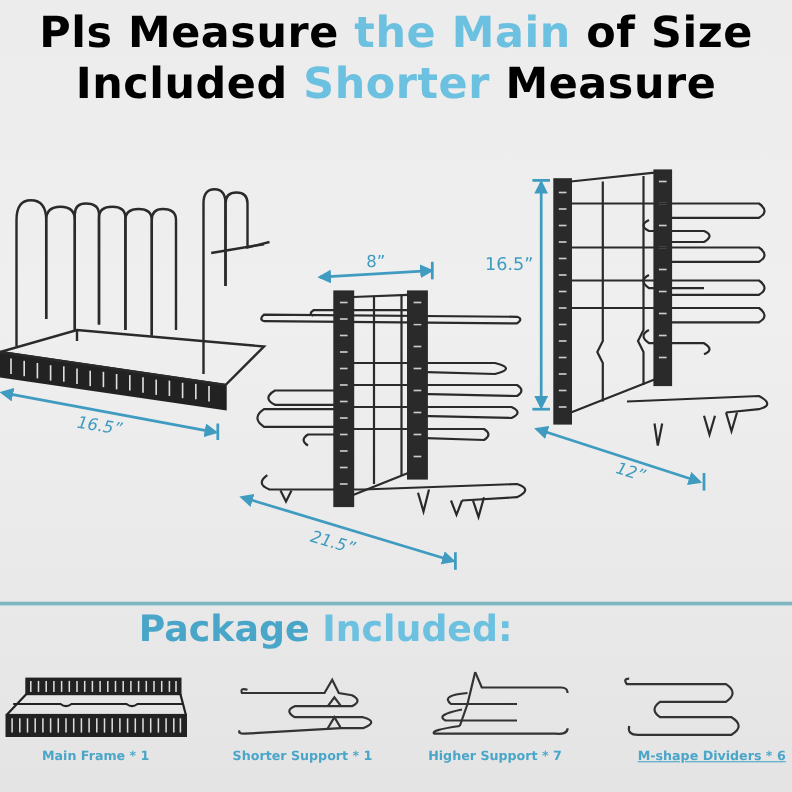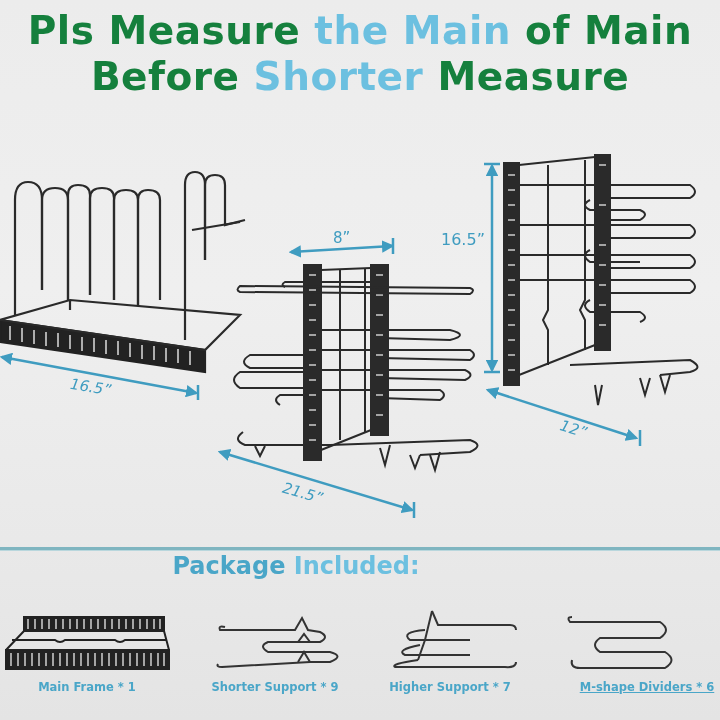--- a/index.html
+++ b/index.html
@@ -8,49 +8,49 @@
     background: linear-gradient(180deg,#ececec 0%,#efefef 40%,#e9e9e9 75%,#e4e4e4 100%);
     font-family: "DejaVu Sans", sans-serif;
   }
   .title {
     position:absolute; left:0; width:720px; text-align:center;
     font-weight:bold; font-size:39px; letter-spacing:0.5px;
     line-height:50px; color:#4ca9cc;
   }
   .t1 { top:6px; }
   .t2 { top:52px; }
-  .title .dark { color:#15803d; }
+  .title .dark { color:#000000; }
   .title .light { color:#6cc0e0; }
   .scene { position:absolute; left:0; top:0; width:720px; height:720px; }
   .dim {
     position:absolute; font-family:"DejaVu Sans", sans-serif;
     color:#3f9cc0; font-size:15px; font-style:italic;
   }
   .divider {
     position:absolute; left:0; top:547px; width:720px; height:3px;
     background:#7fb5c0; box-shadow:0 1px 0 #b9d7dd;
   }
   .pkg-title {
     position:absolute; left:0; width:592px; top:552px; text-align:center;
-    font-weight:bold; font-size:24px; color:#4aa6c8;
+    font-weight:bold; font-size:33px; color:#4aa6c8;
   }
   .pkg-title .light { color:#6cc0e0; }
   .pkg-label {
     position:absolute; top:680px; font-size:11.5px; font-weight:bold;
     color:#4aa6c8; text-align:center; width:180px;
   }
 </style>
 </head>
 <body>
 
 <div class="title t1">
-  <span class="dark">Pls Measure </span><span class="light">the Main </span><span class="dark">of Main</span>
+  <span class="dark">Pls Measure </span><span class="light">the Main </span><span class="dark">of Size</span>
 </div>
 <div class="title t2">
-  <span class="dark">Before </span><span class="light">Shorter </span><span class="dark">Measure</span>
+  <span class="dark">Included </span><span class="light">Shorter </span><span class="dark">Measure</span>
 </div>
 
 <svg class="scene" viewBox="0 0 720 720">
   <defs>
     <marker id="arr" viewBox="0 0 10 10" refX="8" refY="5" markerWidth="5" markerHeight="5" orient="auto-start-reverse">
       <path d="M0,0 L10,5 L0,10 z" fill="#3f9cc0"></path>
     </marker>
   </defs>
 
   <g fill="none" stroke="#2a2a2a" stroke-width="2.2">
@@ -272,15 +272,15 @@
     <path d="M420,645 Q395,650 405,655 L470,655"></path>
     <path d="M418,660 Q390,664 395,667 L430,667 L505,667 Q516,668 516,662"></path>
   </g>
 
   <g fill="none" stroke="#333" stroke-width="2">
     <path d="M572,617 Q566,617 570,622 L660,622 Q672,630 660,638 L600,638 Q590,645 600,652 L665,652 Q678,660 665,668 L580,668 Q570,668 572,660"></path>
   </g>
 </svg>
 
 <div class="pkg-label" style="left:-3px;">Main Frame * 1</div>
-<div class="pkg-label" style="left:185px;">Shorter Support * 9</div>
+<div class="pkg-label" style="left:185px;">Shorter Support * 1</div>
 <div class="pkg-label" style="left:360px;">Higher Support * 7</div>
 <div class="pkg-label" style="left:557px;text-decoration:underline;">M-shape Dividers * 6</div>
 
 </body></html>

